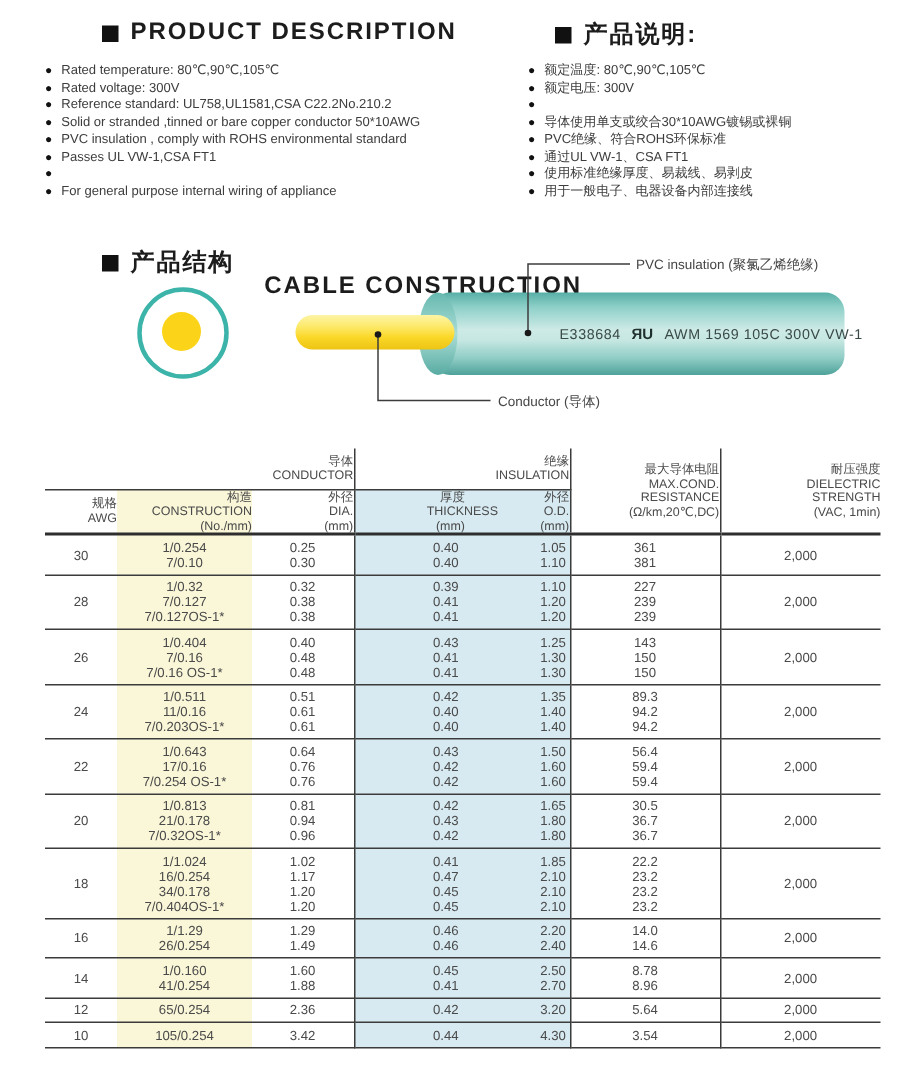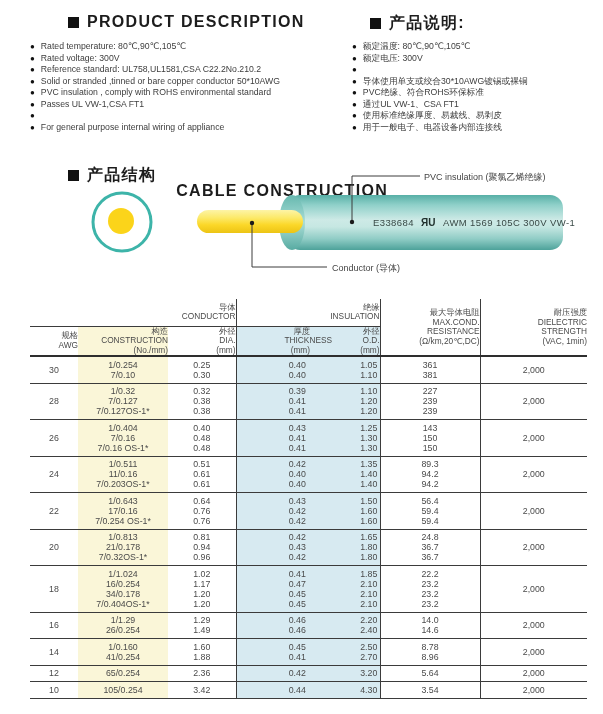--- a/index.html
+++ b/index.html
@@ -307,21 +307,21 @@
 7/0.32OS-1*</td>
       <td class="vr">0.81
 0.94
 0.96</td>
       <td class="bg-b">0.42
 0.43
 0.42</td>
       <td class="vr bg-b">1.65
 1.80
 1.80</td>
-      <td class="vr">24.8
+      <td class="vr">30.5
 36.7
 36.7</td>
       <td>2,000</td>
     </tr>
     <tr>
       <td>18</td>
       <td class="bg-y">1/1.024
 16/0.254
 34/0.178
 7/0.404OS-1*</td>

